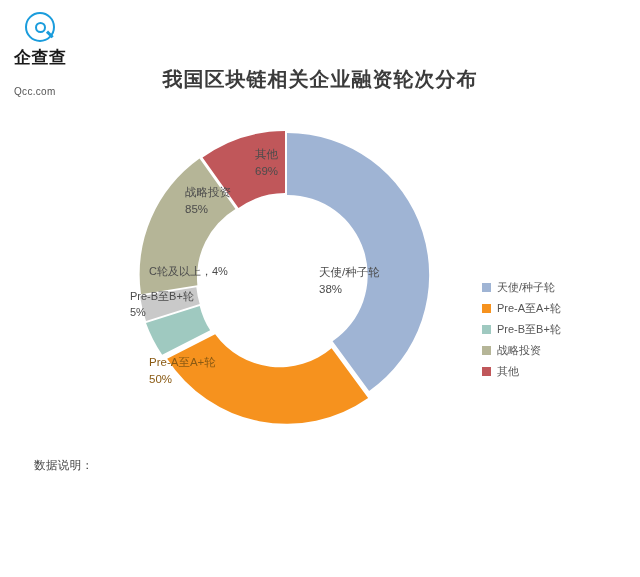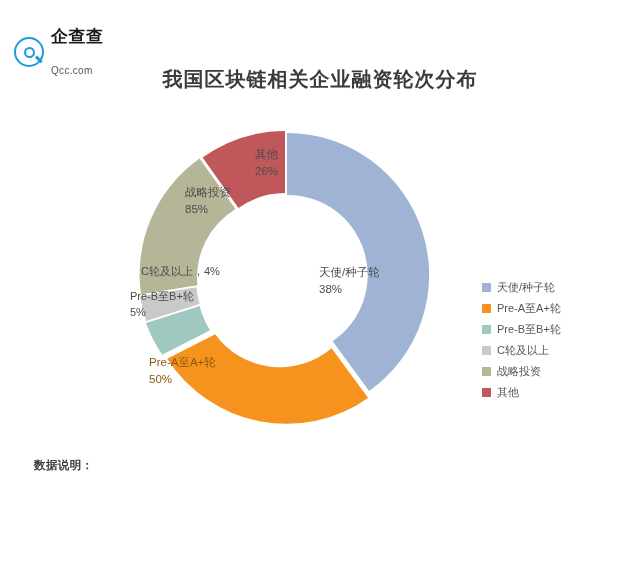--- a/index.html
+++ b/index.html
@@ -12,24 +12,25 @@
     background: #ffffff;
     font-family: "Liberation Sans", sans-serif;
     position: relative;
     overflow: hidden;
   }
 
   
   #logo {
     position: absolute;
     left: 14px;
-    top: 28px;
+    top: 12px;
     display: flex;
     align-items: center;
     gap: 7px;
+    flex-direction: column;
   }
   #logo-mark {
     width: 30px;
     height: 30px;
     border-radius: 50%;
     border: 2.5px solid #1a9cdc;
     box-sizing: border-box;
     position: relative;
     display: flex;
     align-items: center;
@@ -140,21 +141,21 @@
   
   #notes {
     position: absolute;
     left: 34px;
     top: 458px;
     width: 420px;
   }
   .note-heading {
     font-size: 11.5px;
     color: #3d3d3d;
-    font-weight: bold;
+    font-weight: normal;
     margin-bottom: 24px;
     letter-spacing: 0.4px;
   }
   .note-line {
     font-size: 11.5px;
     color: #3d3d3d;
     margin-bottom: 11px;
     letter-spacing: 0.3px;
   }
 </style>
@@ -233,52 +234,48 @@
       <div>38%</div>
     </div>
     <div class="slice-label" style="left:24px; top:238px; text-align:left; color:#8a5a13;">
       <div>Pre-A至A+轮</div>
       <div>50%</div>
     </div>
     <div class="slice-label" style="left:5px; top:173px; text-align:left; font-size:11px;">
       <div>Pre-B至B+轮</div>
       <div>5%</div>
     </div>
-    <div class="slice-label" style="left:16px; top:148px; text-align:left; font-size:11px;">
+    <div class="slice-label" style="left:24px; top:148px; text-align:left; font-size:11px;">
       <div>C轮及以上，4%</div>
     </div>
     <div class="slice-label" style="left:60px; top:68px; text-align:left;">
       <div>战略投资</div>
       <div>85%</div>
     </div>
     <div class="slice-label" style="left:130px; top:30px; text-align:left;">
       <div>其他</div>
-      <div>26%</div>
+      <div>69%</div>
     </div>
   </div>
 </div>
 
 <div id="legend">
   <div class="legend-item">
     <span class="legend-swatch" style="background:#9fb4d4"></span>
     <span class="legend-label">天使/种子轮</span>
   </div>
   <div class="legend-item">
     <span class="legend-swatch" style="background:#f6921e"></span>
     <span class="legend-label">Pre-A至A+轮</span>
   </div>
   <div class="legend-item">
     <span class="legend-swatch" style="background:#9fc9c0"></span>
     <span class="legend-label">Pre-B至B+轮</span>
   </div>
   <div class="legend-item">
-    <span class="legend-swatch" style="background:#c9c9c9"></span>
-    <span class="legend-label">C轮及以上</span>
-  </div>
-  <div class="legend-item">
     <span class="legend-swatch" style="background:#b5b597"></span>
     <span class="legend-label">战略投资</span>
   </div>
   <div class="legend-item">
     <span class="legend-swatch" style="background:#c0575a"></span>
     <span class="legend-label">其他</span>
   </div>
 </div>
 
 <div id="notes">

